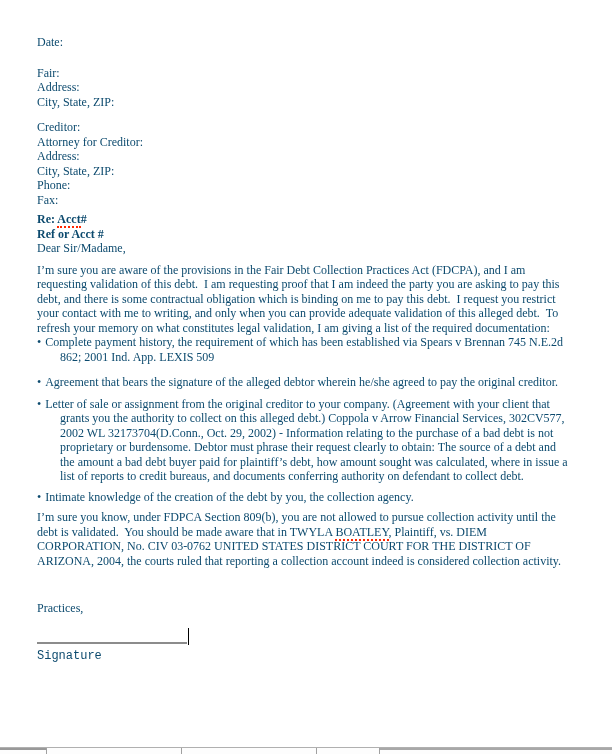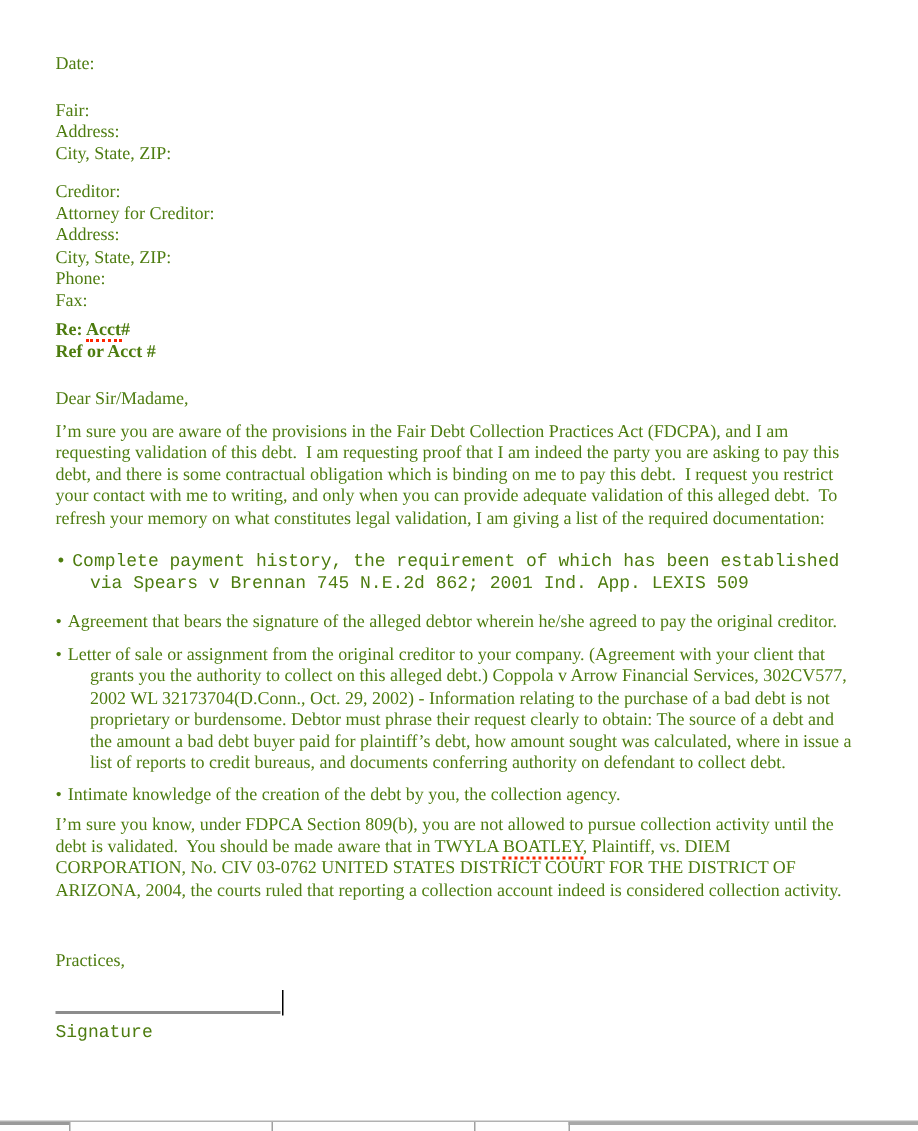--- a/index.html
+++ b/index.html
@@ -1,45 +1,45 @@
 <!DOCTYPE html>
 <html><head>
 <meta charset="utf-8">
 <style>
   html, body { margin: 0; padding: 0; background: #ffffff; }
   .page {
     position: relative;
     width: 612px;
     height: 754px;
     background: #ffffff;
-    color: #4d7c0f;
+    color: #0c4a6e;
     font-family: "Liberation Serif", serif;
     font-size: 12px;
     line-height: 14.5px;
     overflow: hidden;
   }
   .content {
     position: absolute;
     top: 35px;
     left: 37px;
     width: 535px;
   }
   p { margin: 0; white-space: pre-wrap; }
   .bold { font-weight: bold; }
   .misspell { border-bottom: 2px dotted #ff2600; }
 
   .blk-recipient { margin-top: 16px; }
   .blk-creditor  { margin-top: 11px; }
   .blk-re        { margin-top: 5px; }
-  .salutation    { margin-top: 17px; }
+  .salutation    { }
   .p-open        { margin-top: 7px; }
 
   .bullet { padding-left: 23px; text-indent: -23px; white-space: pre-wrap; }
   .bullet .marker { padding-right: 4px; }
-  .bullet-1 { margin-top: 15px; font-family: Liberation Mono, monospace; }
+  .bullet-1 { margin-top: 0; }
   .bullet-2 { margin-top: 11px; }
   .bullet-3 { margin-top: 7px; }
   .bullet-4 { margin-top: 6px; }
 
   .p-close   { margin-top: 6px; }
   .p-final   { margin-top: 31px; }
   .valediction { margin-top: 33px; }
 
   .sig-line {
     margin-top: 13px;

